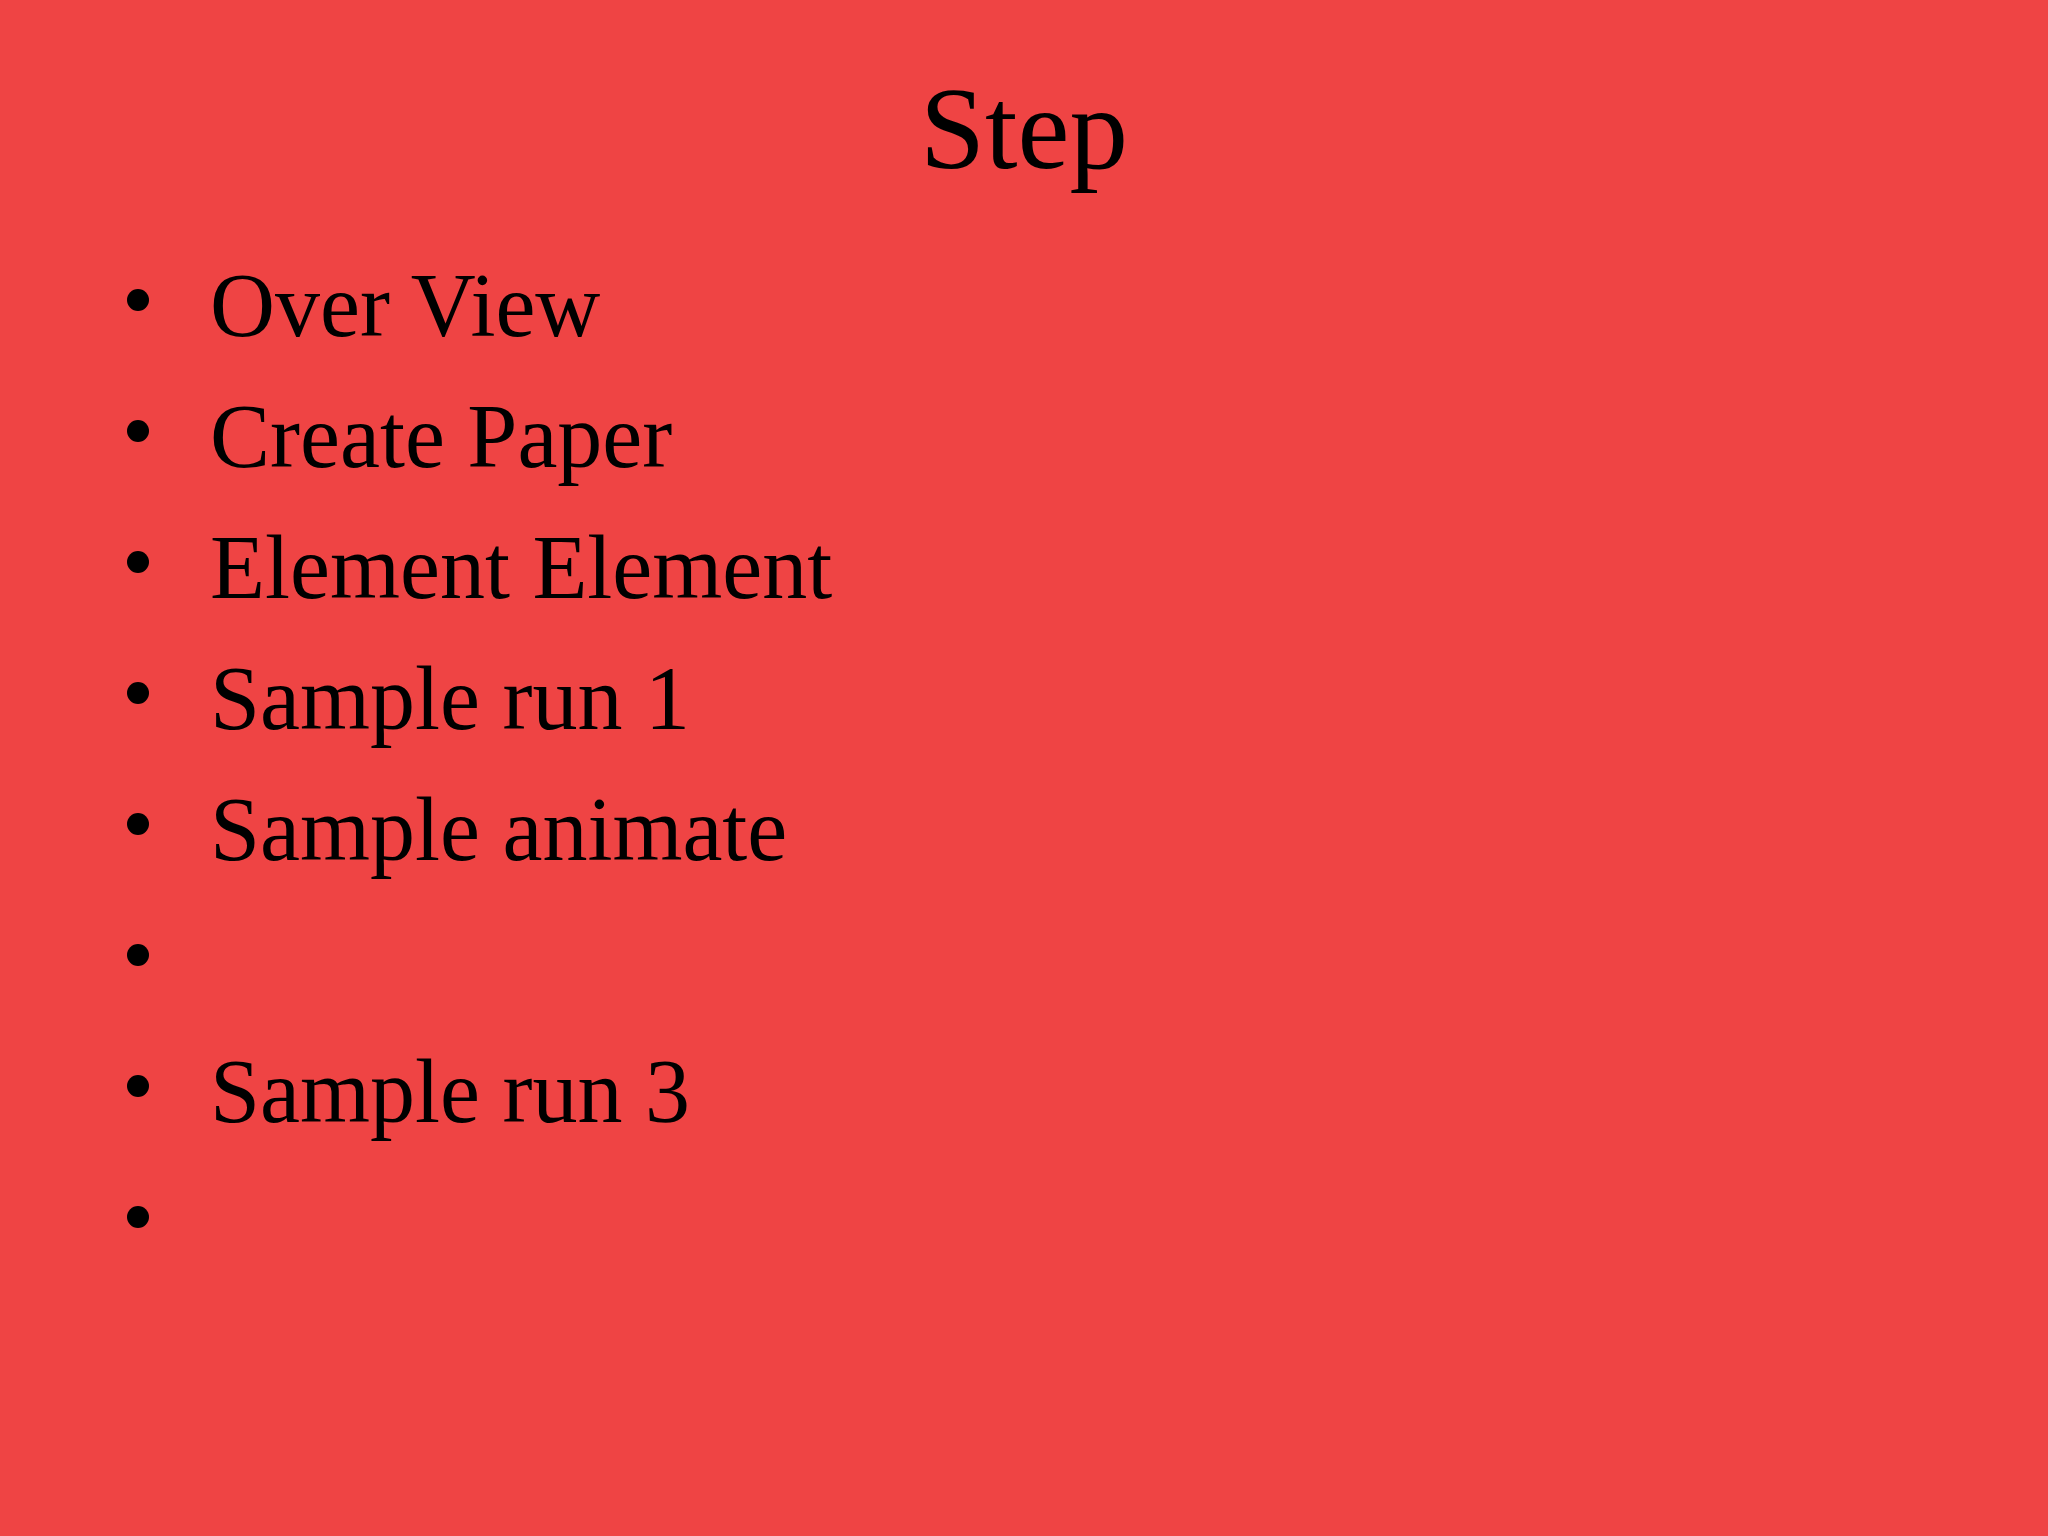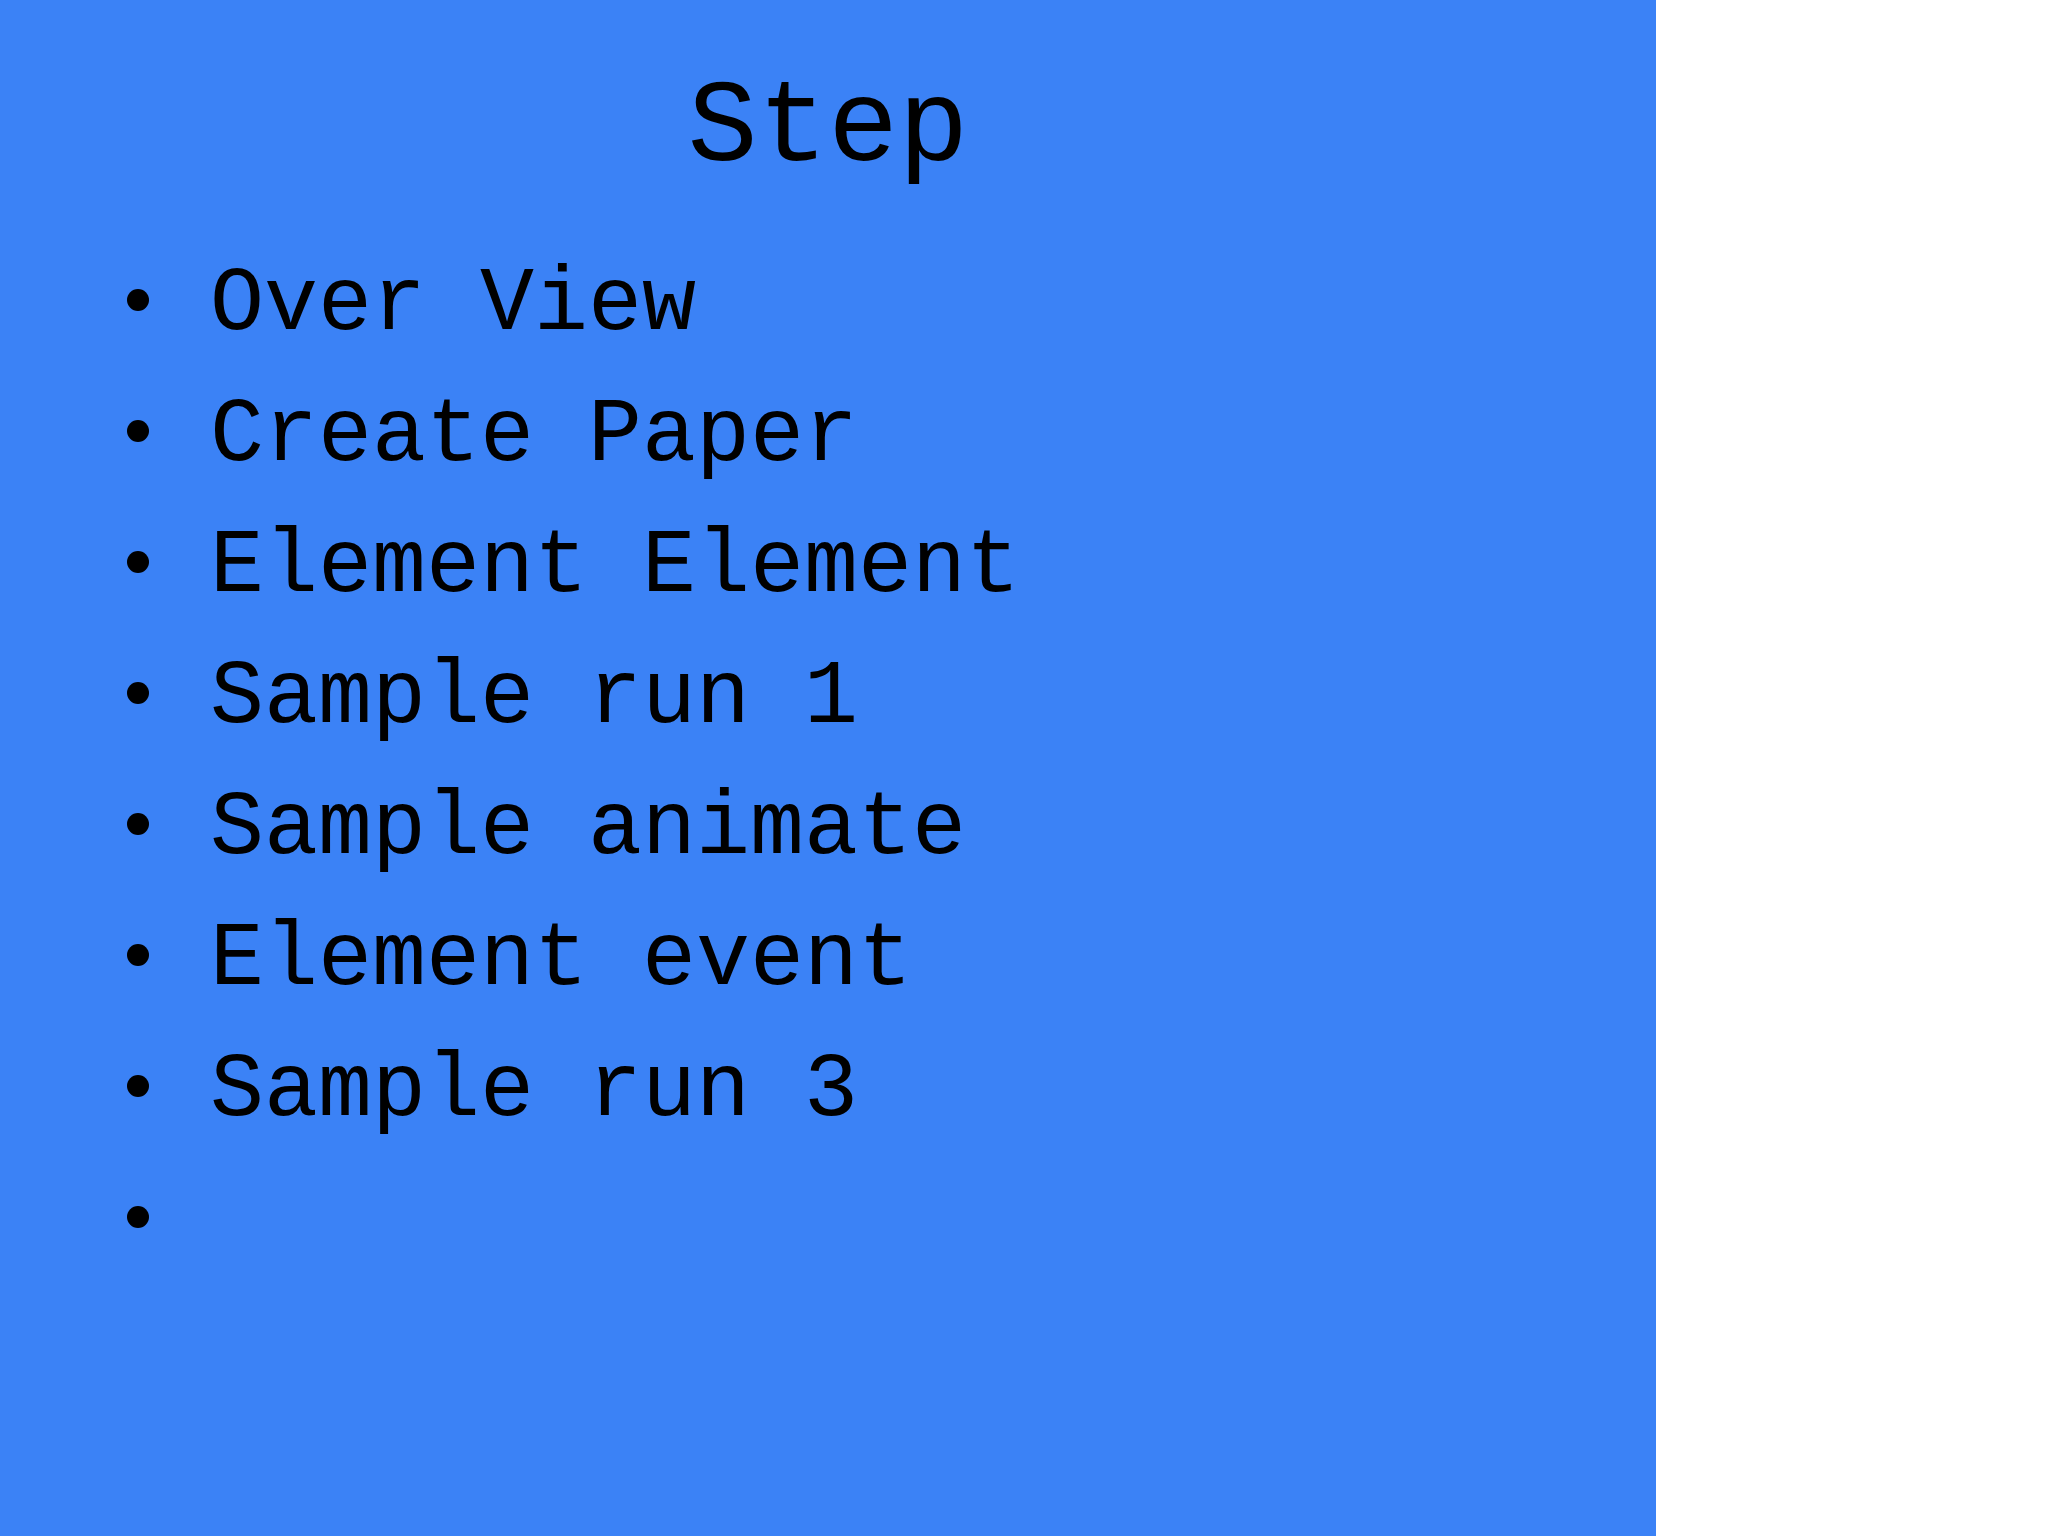--- a/index.html
+++ b/index.html
@@ -2,25 +2,25 @@
 <html><head>
 <meta charset="utf-8">
 <style>
   html, body {
     margin: 0;
     padding: 0;
     background: #ffffff;
   }
   .slide {
     position: relative;
-    width: 1656px;
+    width: 2048px;
     height: 1536px;
-    background: #3b82f6;
+    background: #ef4444;
     color: #000000;
-    font-family: Liberation Mono, monospace;
+    font-family: Liberation Serif, serif;
     overflow: hidden;
   }
   .title {
     position: absolute;
     top: 59px;
     left: 0;
     width: 100%;
     margin: 0;
     text-align: center;
     font-size: 117px;
@@ -78,21 +78,20 @@
     <li>
       <span class="dot"></span>
       <span class="txt">Sample run 1</span>
     </li>
     <li>
       <span class="dot"></span>
       <span class="txt">Sample animate</span>
     </li>
     <li>
       <span class="dot"></span>
-      <span class="txt">Element event</span>
     </li>
     <li>
       <span class="dot"></span>
       <span class="txt">Sample run 3</span>
     </li>
     <li>
       <span class="dot"></span>
     </li>
   </ul>
 </div>

